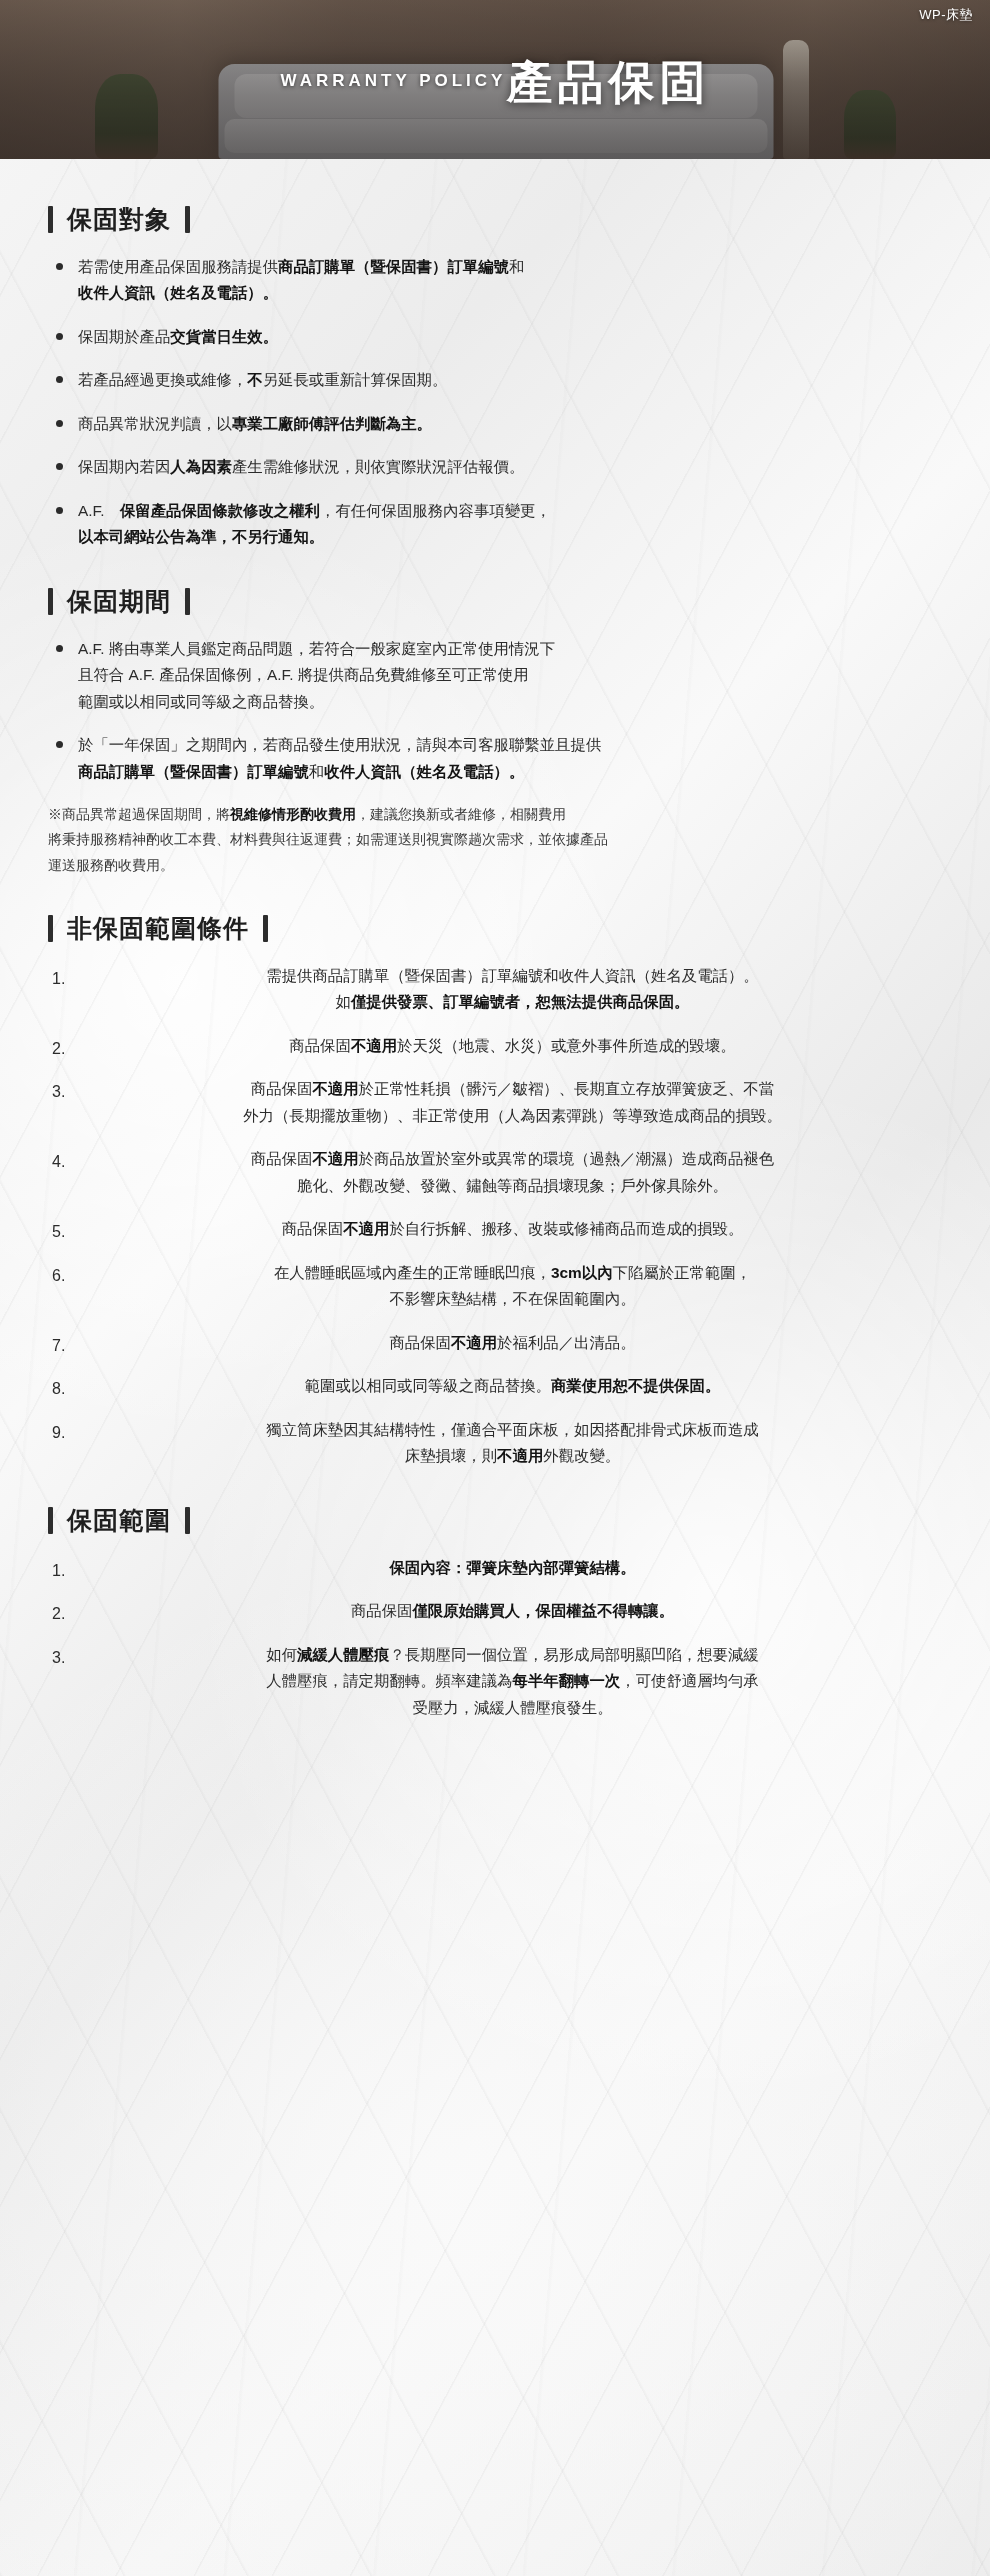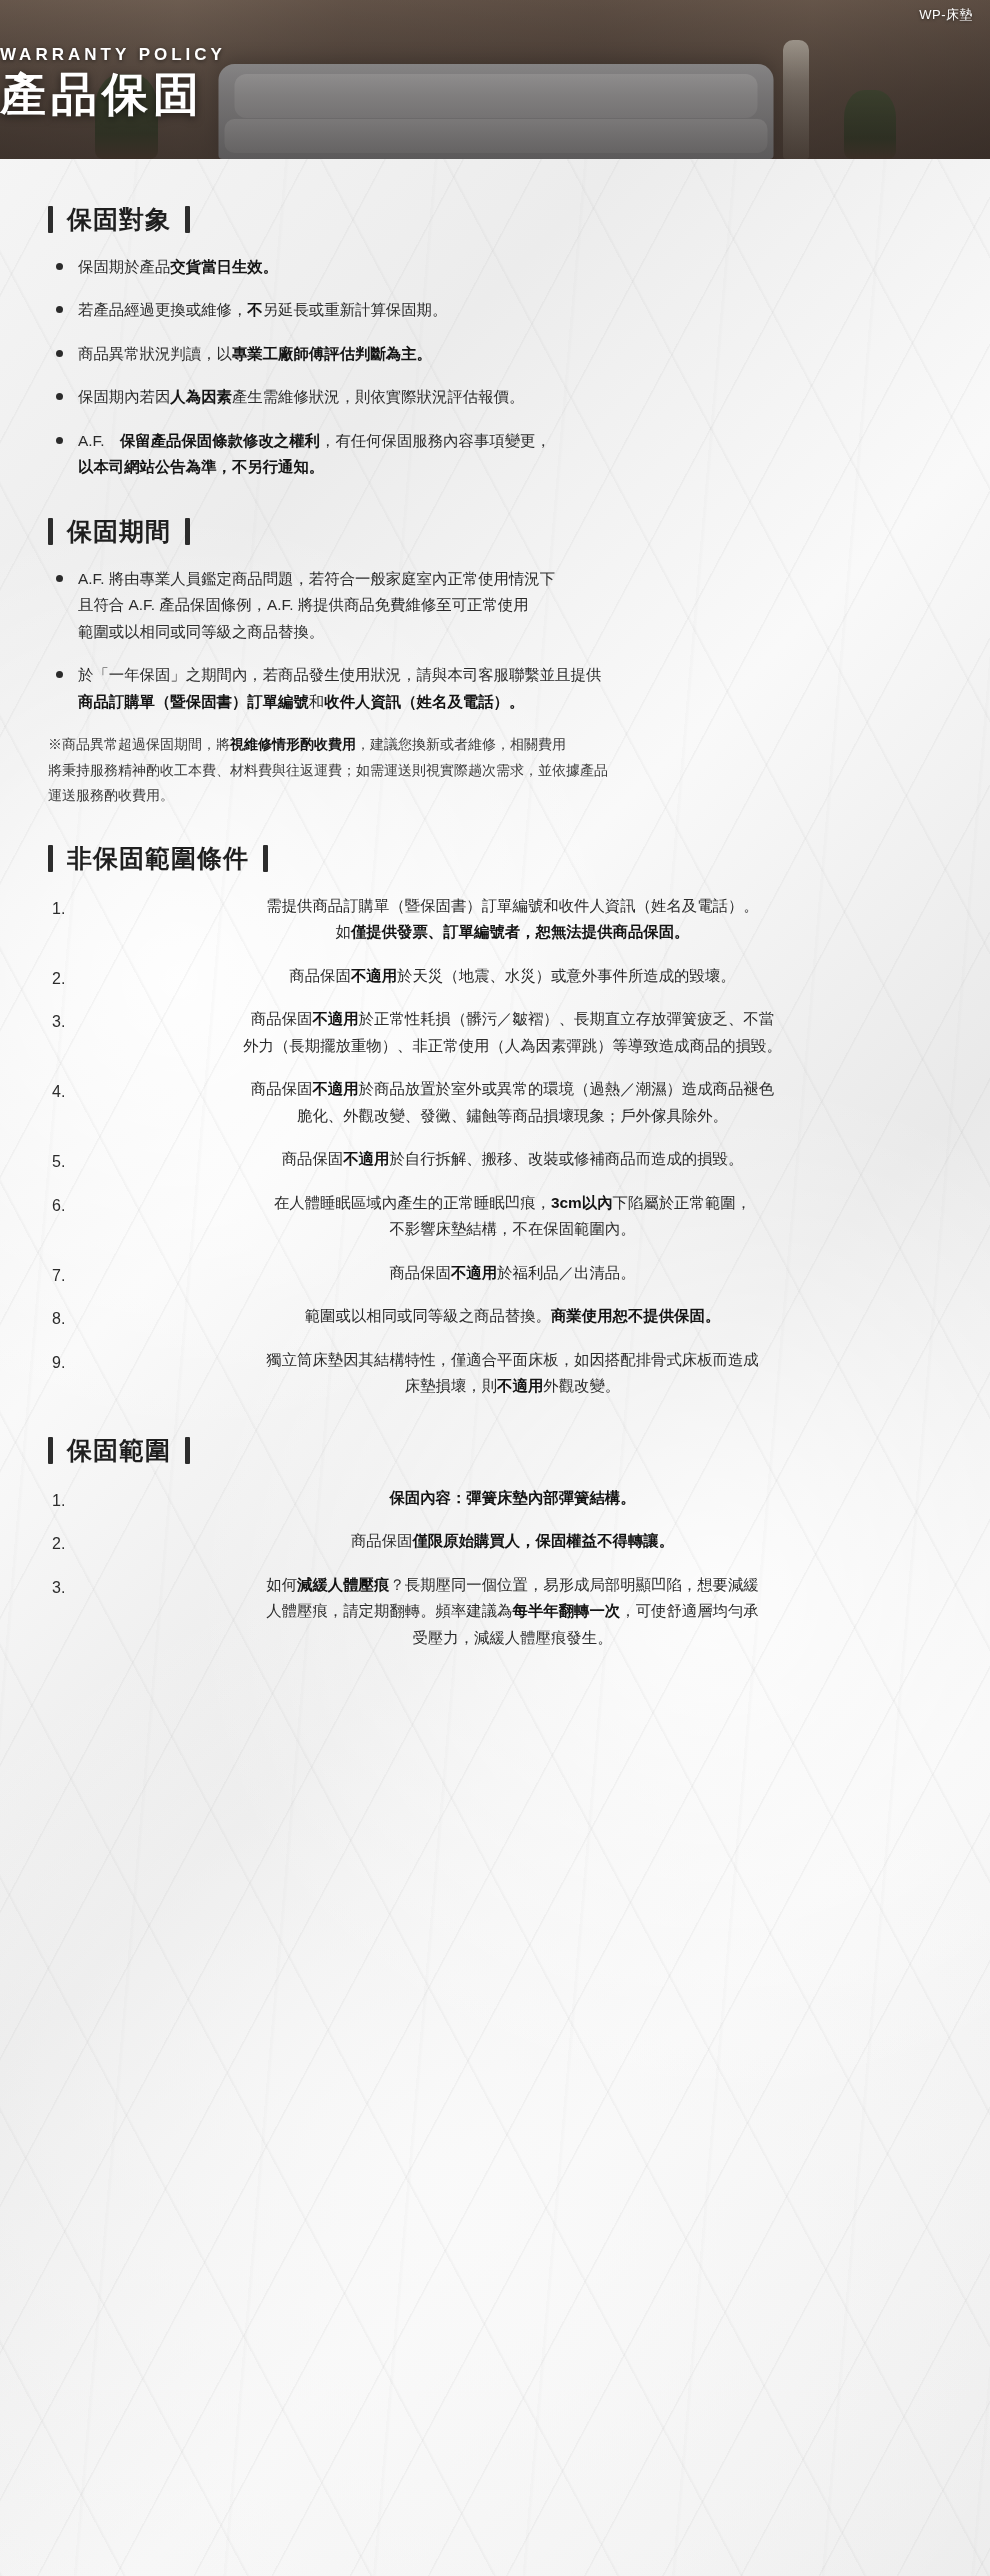--- a/index.html
+++ b/index.html
@@ -104,22 +104,22 @@
     font-size: 13px;
     letter-spacing: 0.5px;
     z-index: 3;
     text-shadow: 0 1px 3px rgba(0,0,0,0.5);
   }
   .hero-text {
     position: absolute;
     inset: 0;
     z-index: 3;
     display: flex;
-    flex-direction: column;
-    align-items: flex-start;
+    flex-direction: row;
+    align-items: center;
     justify-content: center;
     padding-top: 6px;
   }
   .hero-en {
     color: #ffffff;
     font-size: 17px;
     font-weight: bold;
     letter-spacing: 4px;
     text-shadow: 0 1px 4px rgba(0,0,0,0.6);
     margin-bottom: 4px;
@@ -229,20 +229,21 @@
 
     <div class="body-area">
       <div id="sections-root">
           <div class="section">
             <div class="sec-head">
               <span class="bar"></span>
               <span class="sec-title">保固對象</span>
               <span class="bar"></span>
             </div>
             <ul class="bul">
+              <li><span>若需使用產品保固服務請提供</span><span class="b">商品訂購單（暨保固書）訂單編號</span><span>和</span><br><span class="b">收件人資訊（姓名及電話）。</span></li>
               <li><span>保固期於產品</span><span class="b">交貨當日生效。</span></li>
               <li><span>若產品經過更換或維修，</span><span class="b">不</span><span>另延長或重新計算保固期。</span></li>
               <li><span>商品異常狀況判讀，以</span><span class="b">專業工廠師傅評估判斷為主。</span></li>
               <li><span>保固期內若因</span><span class="b">人為因素</span><span>產生需維修狀況，則依實際狀況評估報價。</span></li>
               <li><span>A.F.　</span><span class="b">保留產品保固條款修改之權利</span><span>，有任何保固服務內容事項變更，</span><br><span class="b">以本司網站公告為準，不另行通知。</span></li>
             </ul>
           </div>
           <div class="section">
             <div class="sec-head">
               <span class="bar"></span>

